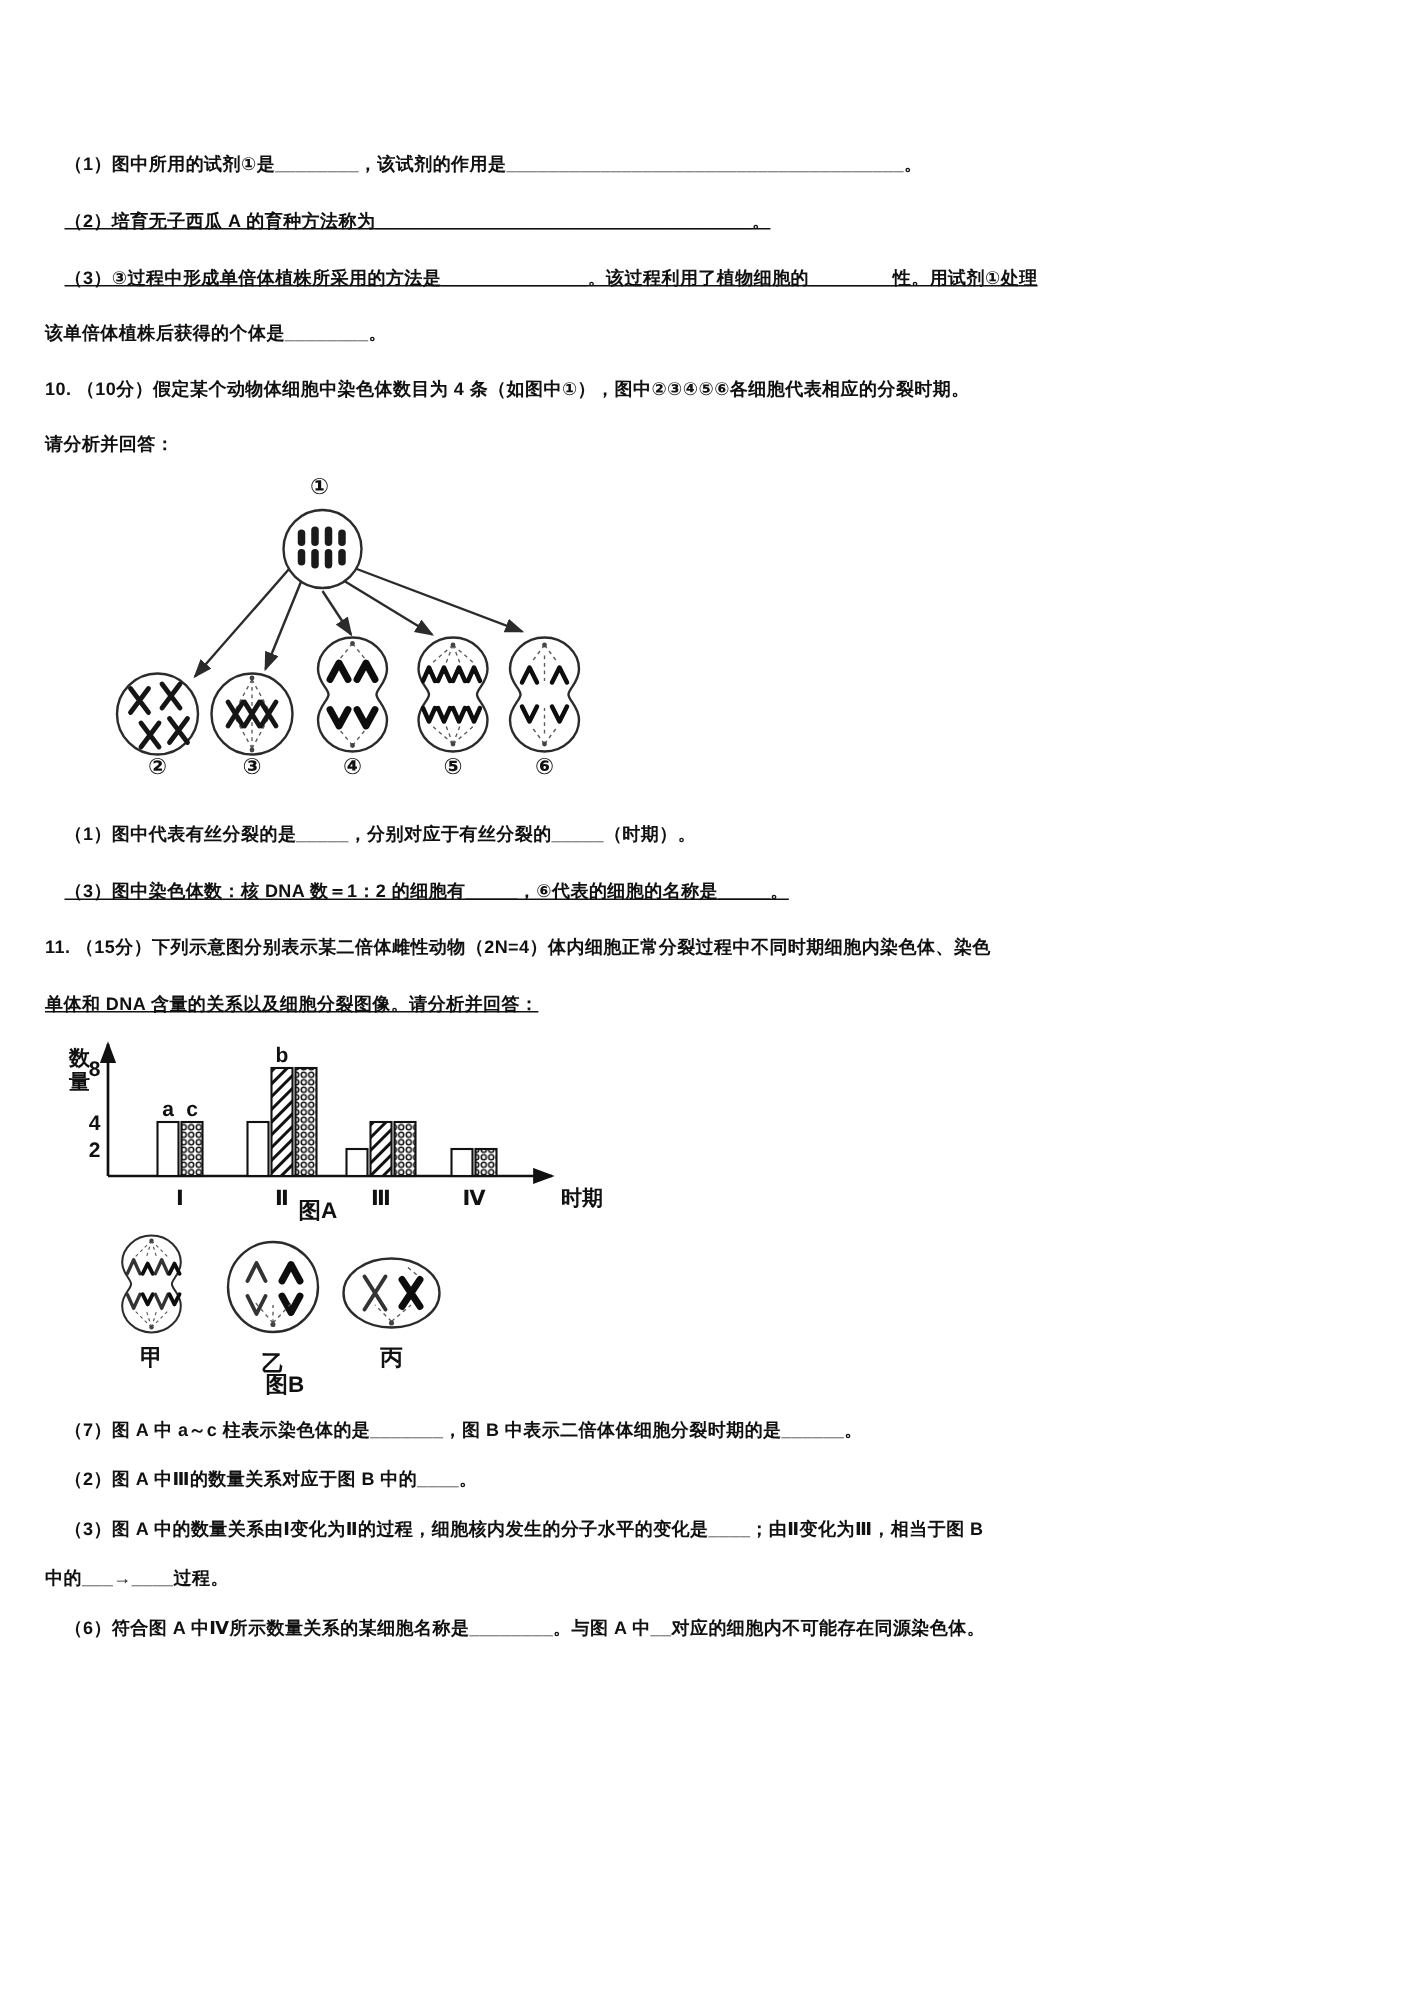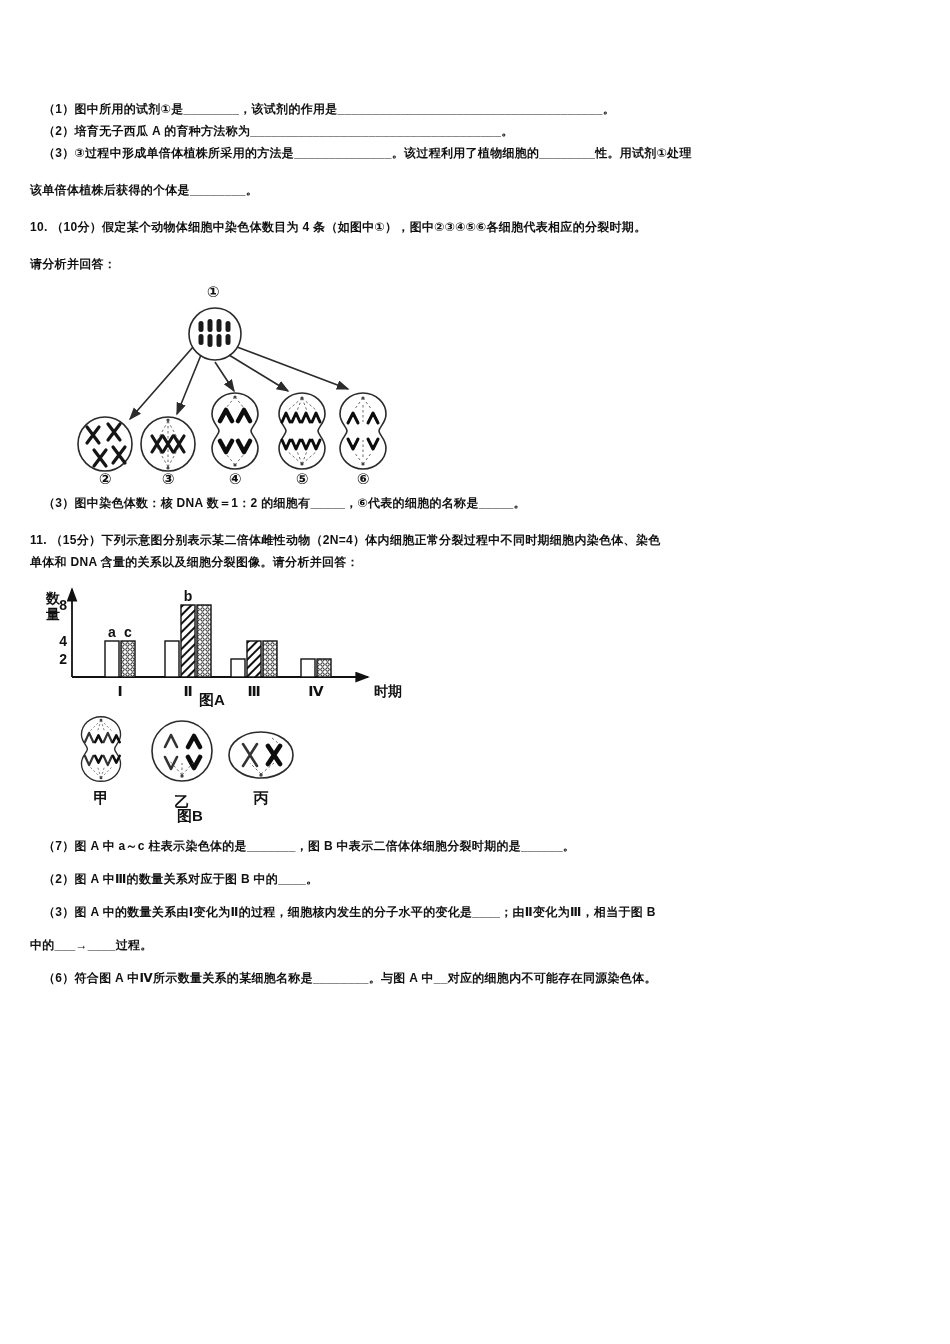--- a/index.html
+++ b/index.html
@@ -7,21 +7,21 @@
     width:950px;height:1344px;background:#ffffff;overflow:hidden;
     font-family:"Liberation Sans","DejaVu Sans",sans-serif;color:#111;
   }
   .page{position:relative;width:950px;height:1344px;background:#fff;}
   .p{
     font-size:12px;font-weight:bold;line-height:22px;
     margin:0 0 0 30px;white-space:nowrap;letter-spacing:.3px;
   }
   .ind{margin-left:43px;}
   .first{margin-top:98px;}
-  .g16{margin-top:0;} .g15{margin-top:15px;} .g21{margin-top:21px;}
+  .g16{margin-top:16px;text-decoration:underline;} .g15{margin-top:15px;} .g21{margin-top:21px;}
   .g12{margin-top:12px;} .g11{margin-top:11px;}
   .fig10{display:block;margin:2px 0 0 30px;}
   .figA{display:block;margin:4px 0 0 40px;}
   .figB{display:block;margin:4px 0 0 50px;}
   .cell{fill:#ffffff;stroke:#2b2b2b;stroke-width:1.6;}
   .ax{stroke:#111;stroke-width:1.8;}
   .cl{font:bold 14px "Liberation Sans","DejaVu Sans",sans-serif;fill:#111;}
   .cl2{font:bold 15px "Liberation Sans","DejaVu Sans",sans-serif;fill:#111;}
   .arrowline{stroke:#2b2b2b;stroke-width:1.6;}
   .sp{stroke:#5a5a5a;stroke-width:.9;fill:none;stroke-dasharray:2.5 2.5;}
@@ -123,20 +123,21 @@
       <path class="chvs" d="M-15,8 L-10,18 L-5,8 M5,8 L10,18 L15,8"></path>
     </g>
 
     <text x="75" y="207" text-anchor="middle" class="cl2">②</text>
     <text x="138" y="207" text-anchor="middle" class="cl2">③</text>
     <text x="205" y="207" text-anchor="middle" class="cl2">④</text>
     <text x="272" y="207" text-anchor="middle" class="cl2">⑤</text>
     <text x="333" y="207" text-anchor="middle" class="cl2">⑥</text>
   </svg>
 
+  <p class="p ind g21">（1）图中代表有丝分裂的是_____，分别对应于有丝分裂的_____（时期）。</p>
   <p class="p ind g16">（3）图中染色体数：核 DNA 数＝1：2 的细胞有_____，⑥代表的细胞的名称是_____。</p>
 
   <p class="p g15">11. （15分）下列示意图分别表示某二倍体雌性动物（2N=4）体内细胞正常分裂过程中不同时期细胞内染色体、染色</p>
   <p class="p g16">单体和 DNA 含量的关系以及细胞分裂图像。请分析并回答：</p>
 
   <svg class="figA" width="380" height="130" viewBox="0 0 380 130" xmlns="http://www.w3.org/2000/svg">
     <defs>
       <marker id="ah" markerWidth="9" markerHeight="8" refX="7" refY="3" orient="auto">
         <path d="M0,0 L8,3 L0,6 Z" fill="#111"></path>
       </marker>

